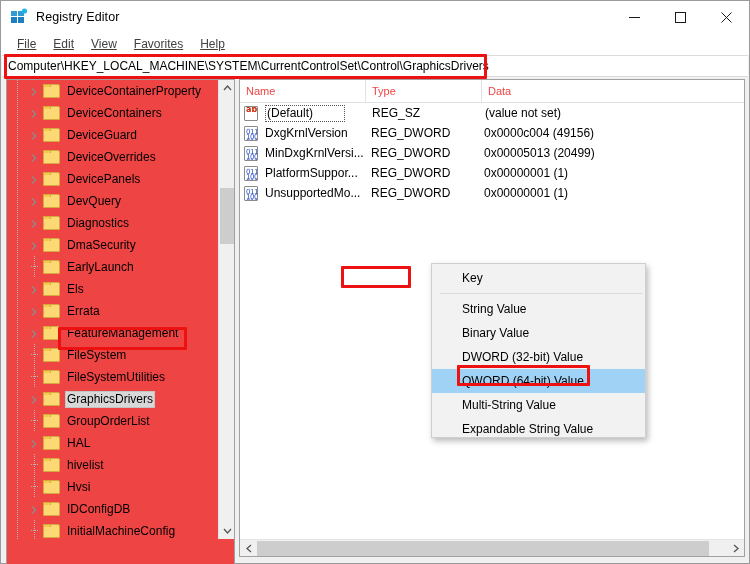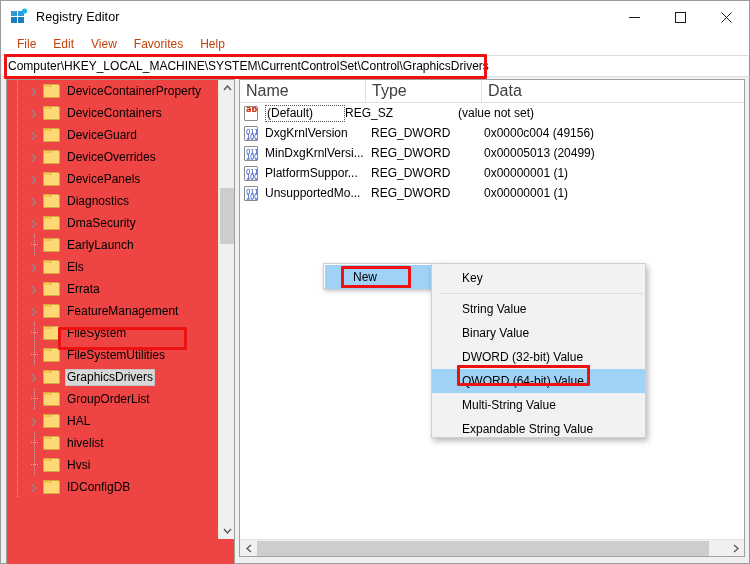--- a/index.html
+++ b/index.html
@@ -46,23 +46,24 @@
 
   
   .menubar {
     position: absolute; left: 0; top: 32px;
     width: 748px; height: 22px;
     background: #ffffff;
     display: flex; align-items: center;
     padding-left: 8px;
   }
   .menu-item {
-    font-size: 12px; color: #c2410c;
+    font-size: 12px; color: #404040;
     padding: 2px 8px; margin-right: 1px;
     white-space: nowrap;
+    text-decoration: underline;
   }
 
   
   .addressbar {
     position: absolute; left: 1px; top: 54px;
     width: 746px; height: 22px;
     background: #ffffff;
     border-top: 1px solid #dcdcdc;
     border-bottom: 1px solid #dcdcdc;
     display: flex; align-items: center;
@@ -175,21 +176,21 @@
     overflow: hidden;
   }
   .lv-header {
     position: absolute; left: 0; top: 0;
     width: 504px; height: 23px;
     background: #ffffff;
     border-bottom: 1px solid #e2e2e2;
     display: flex;
   }
   .lv-col {
-    font-size: 16px; color: #404040;
+    font-size: 11px; color: #ef4444;
     padding-left: 6px; line-height: 22px;
     border-right: 1px solid #e2e2e2;
     height: 22px;
     overflow: hidden; white-space: nowrap;
   }
   .lv-body { position: absolute; left: 0; top: 23px; width: 504px; }
   .lv-row {
     height: 20px; display: flex; align-items: center;
     font-size: 12px; color: #000; white-space: nowrap;
   }
@@ -398,20 +399,33 @@
             <div class="indent">
               <div class="guide" style="left: 10px;"></div>
               <div class="expander"><svg width="10" height="10" viewBox="0 0 10 10">
                   <path d="M3 1.5 L6.6 5 L3 8.5" fill="none" stroke="#8c8c8c" stroke-width="1.3"></path>
                 </svg></div>
             </div>
             <div class="folder">
               <div class="back"></div>
               <div class="tab"></div>
             </div>
+            <div class="tree-label">DevQuery</div>
+          </div>
+          <div class="tree-row">
+            <div class="indent">
+              <div class="guide" style="left: 10px;"></div>
+              <div class="expander"><svg width="10" height="10" viewBox="0 0 10 10">
+                  <path d="M3 1.5 L6.6 5 L3 8.5" fill="none" stroke="#8c8c8c" stroke-width="1.3"></path>
+                </svg></div>
+            </div>
+            <div class="folder">
+              <div class="back"></div>
+              <div class="tab"></div>
+            </div>
             <div class="tree-label">Diagnostics</div>
           </div>
           <div class="tree-row">
             <div class="indent">
               <div class="guide" style="left: 10px;"></div>
               <div class="expander"><svg width="10" height="10" viewBox="0 0 10 10">
                   <path d="M3 1.5 L6.6 5 L3 8.5" fill="none" stroke="#8c8c8c" stroke-width="1.3"></path>
                 </svg></div>
             </div>
             <div class="folder">
@@ -562,20 +576,32 @@
               <div class="guide" style="left: 10px;"></div>
               <div class="expander"><svg width="10" height="10" viewBox="0 0 10 10">
                   <path d="M3 1.5 L6.6 5 L3 8.5" fill="none" stroke="#8c8c8c" stroke-width="1.3"></path>
                 </svg></div>
             </div>
             <div class="folder">
               <div class="back"></div>
               <div class="tab"></div>
             </div>
             <div class="tree-label">IDConfigDB</div>
+          </div>
+          <div class="tree-row">
+            <div class="indent">
+              <div class="guide" style="left: 10px;"></div>
+              <div class="guide" style="left: 27px;"></div>
+              <div class="leaf-tick"></div>
+            </div>
+            <div class="folder">
+              <div class="back"></div>
+              <div class="tab"></div>
+            </div>
+            <div class="tree-label">InitialMachineConfig</div>
           </div>
         </div>
 
       <div class="tree-vscroll">
         <div class="sb-arrow" style="left:0;top:0;width:16px;height:16px;">
           <svg width="9" height="6" viewBox="0 0 9 6">
               <path d="M1 5 L4.5 1 L8 5" fill="none" stroke="#555" stroke-width="1.3"></path>
             </svg>
         </div>
         <div class="sb-thumb" style="left:1px;top:108px;width:14px;height:56px;"></div>
@@ -606,21 +632,21 @@
         <div class="lv-col" style="width:126px;">Name</div>
         <div class="lv-col" style="width:116px;">Type</div>
         <div class="lv-col" style="width:262px;border-right:none;">Data</div>
       </div>
       <div class="lv-body" id="list-rows">
           <div class="lv-row">
             <div class="lv-icon">
               <div class="icon-sz">ab</div>
             </div>
             <div class="lv-name dotted">(Default)</div>
-            <div class="lv-type" style="">REG_SZ</div>
+            <div class="lv-type" style="margin-left: 27px;">REG_SZ</div>
             <div class="lv-data">(value not set)</div>
           </div>
           <div class="lv-row">
             <div class="lv-icon">
               <div class="icon-dword">
                 <div>011</div>
                 <div>100</div>
                 <div>011</div>
               </div>
             </div>
@@ -676,30 +702,20 @@
         <div class="sb-arrow" style="right:0;top:0;width:17px;height:17px;">
           <svg width="6" height="9" viewBox="0 0 6 9">
               <path d="M1 1 L5 4.5 L1 8" fill="none" stroke="#555" stroke-width="1.3"></path>
             </svg>
         </div>
       </div>
     </div>
 
   </div>
 
-  <div class="ctx-parent">
-    <div class="ctx-parent-row">
-      <span class="ctx-parent-label">New</span>
-      <span class="ctx-parent-arrow">
-        <svg width="5" height="9" viewBox="0 0 5 9">
-            <path d="M0.7 0.7 L4.2 4.5 L0.7 8.3" fill="none" stroke="#333" stroke-width="1.2"></path>
-          </svg>
-      </span>
-    </div>
-  </div>
 
   <div class="ctx-menu" id="ctx-items">
       <div class="ctx-item">Key</div>
       <div class="ctx-sep"></div>
       <div class="ctx-item">String Value</div>
       <div class="ctx-item">Binary Value</div>
       <div class="ctx-item">DWORD (32-bit) Value</div>
       <div class="ctx-item hl">QWORD (64-bit) Value</div>
       <div class="ctx-item">Multi-String Value</div>
       <div class="ctx-item">Expandable String Value</div>

